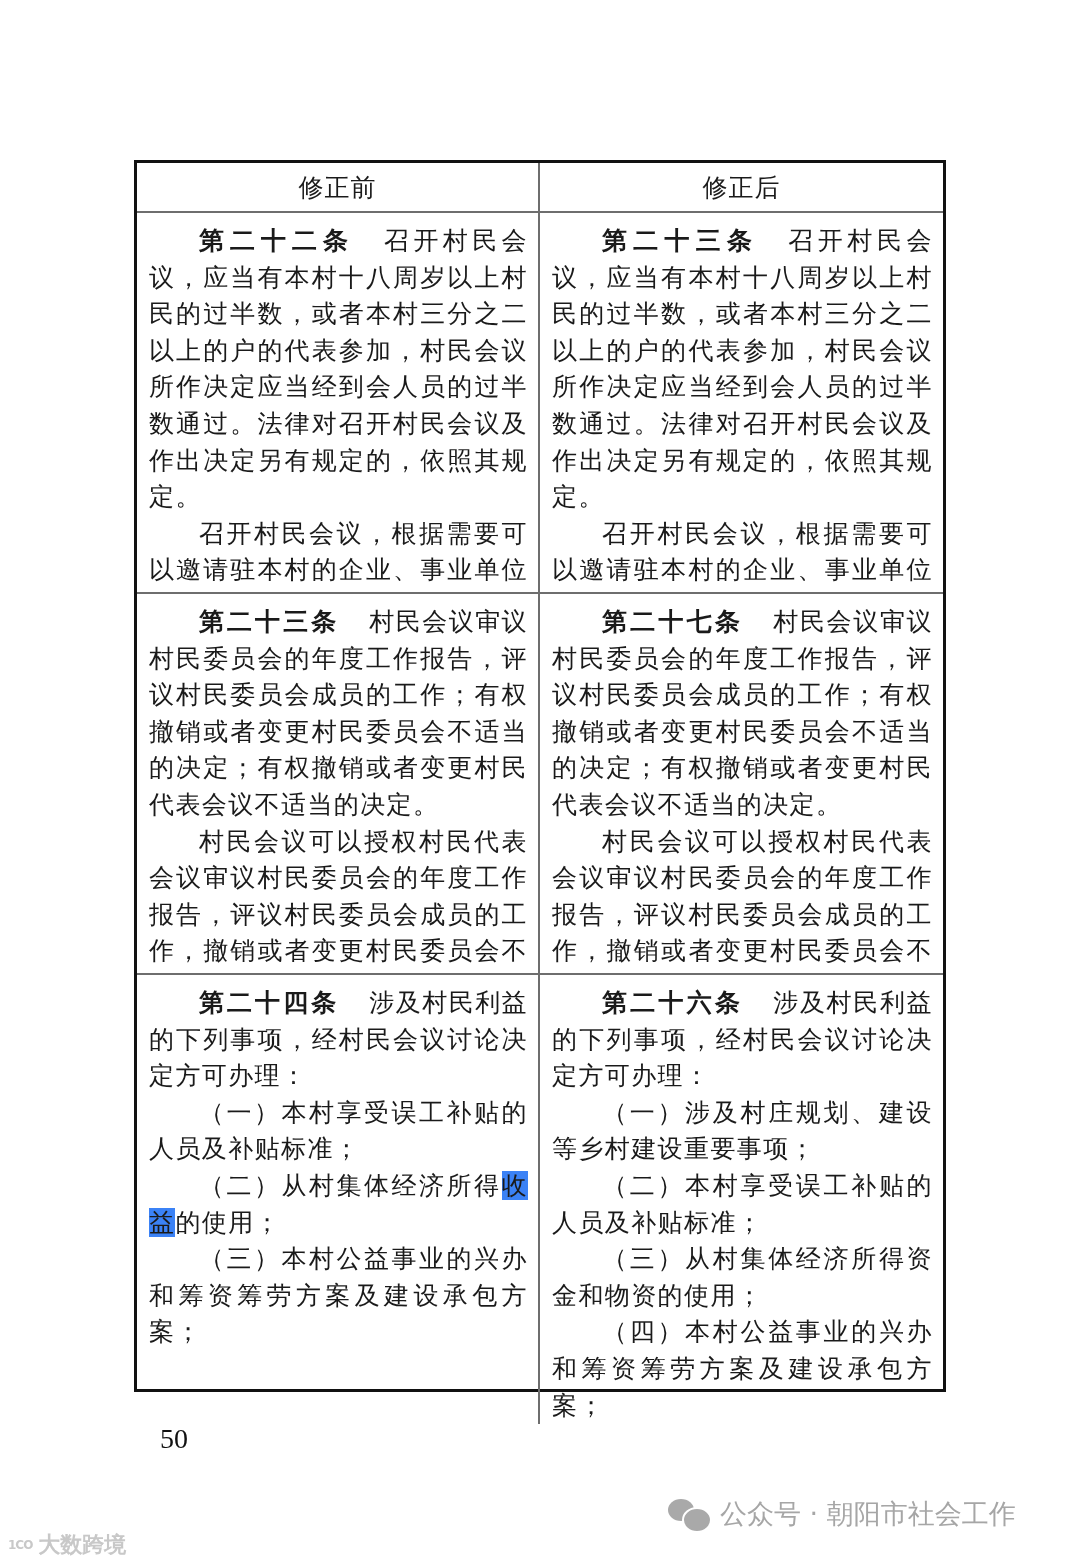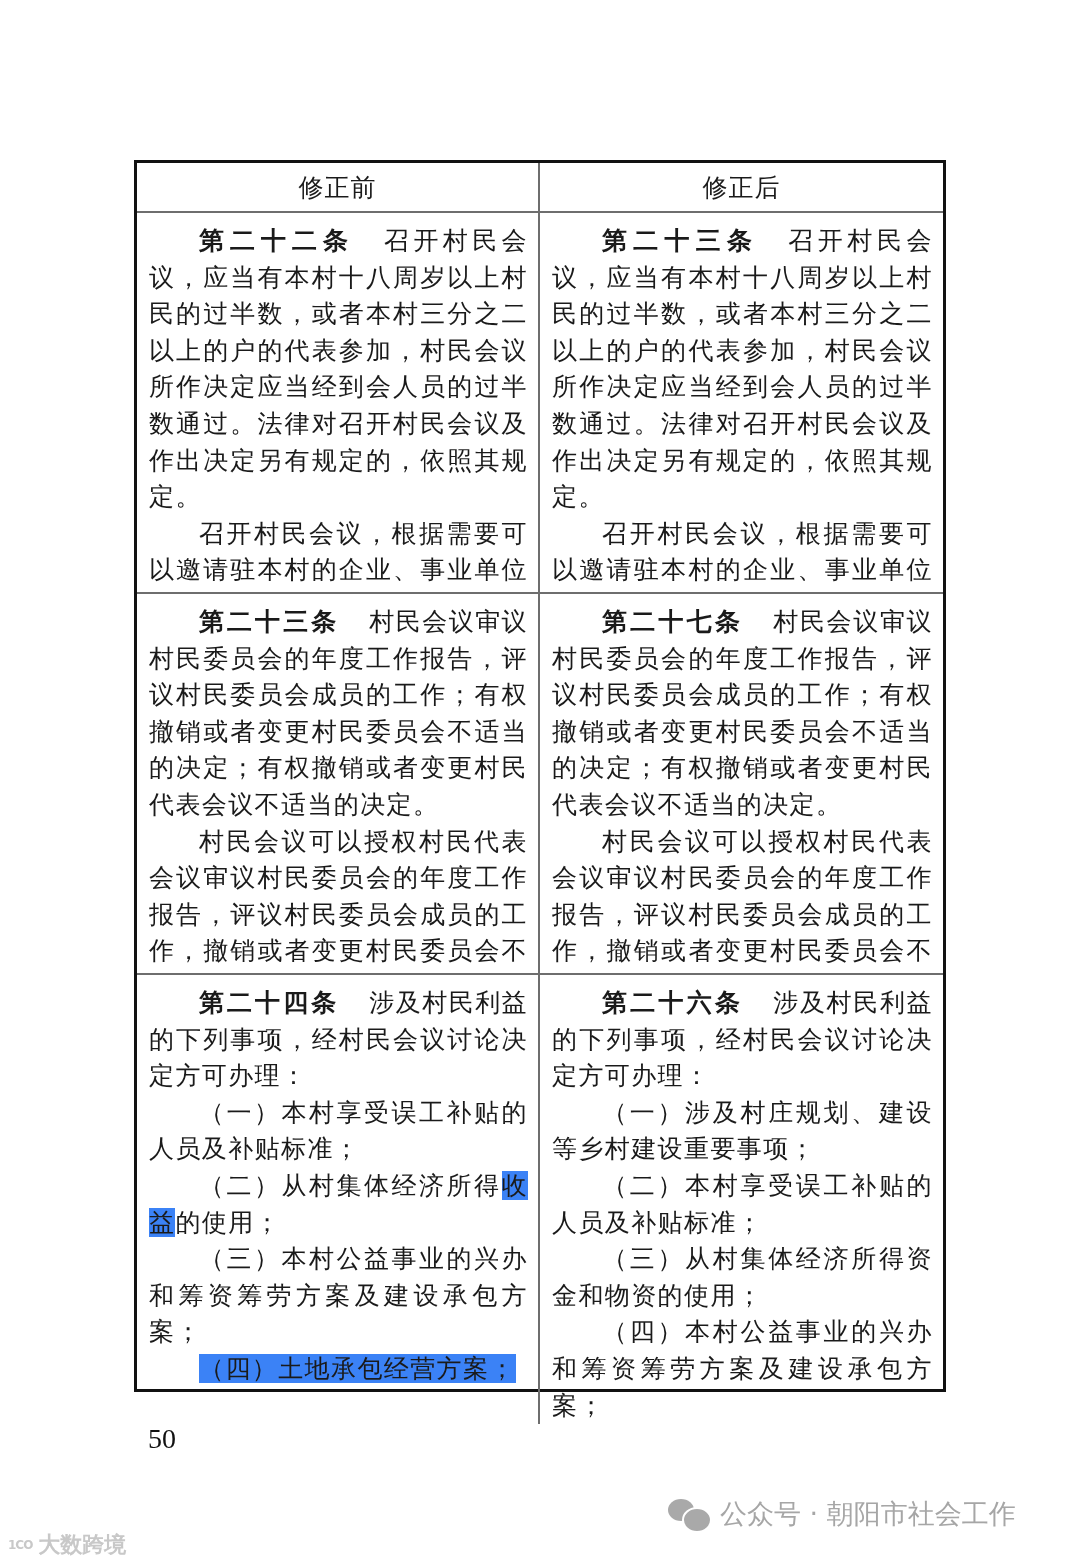--- a/index.html
+++ b/index.html
@@ -76,21 +76,21 @@
     }
     .bold {
       font-weight: normal;
       font-family: "DejaVu Sans", "Liberation Sans", sans-serif;
     }
     .hl {
       background: #3b82f6;
     }
     .page-number {
       position: absolute;
-      left: 148px;
+      left: 160px;
       top: 1423px;
       font-family: "Liberation Serif", "DejaVu Serif", serif;
       font-size: 28px;
       color: #111111;
     }
     .wm-left {
       position: absolute;
       left: 8px;
       top: 1530px;
       display: flex;
@@ -163,21 +163,20 @@
         <p class="para">村民会议可以授权村民代表会议审议村民委员会的年度工作报告，评议村民委员会成员的工作，撤销或者变更村民委员会不适当的决定。</p>
       </div>
     </div>
 
     <div class="row r3">
       <div class="cell left">
         <p class="para"><span class="art-no">第二十四条</span><span>涉及村民利益的下列事项，经村民会议讨论决定方可办理：</span></p>
         <p class="para">（一）本村享受误工补贴的人员及补贴标准；</p>
         <p class="para"><span>（二）从村集体经济所得</span><span class="hl">收益</span><span>的使用；</span></p>
         <p class="para">（三）本村公益事业的兴办和筹资筹劳方案及建设承包方案；</p>
-        <p class="para"><span class="hl">（四）土地承包经营方案；</span></p>
       </div>
       <div class="cell right">
         <p class="para"><span class="art-no">第二十六条</span><span>涉及村民利益的下列事项，经村民会议讨论决定方可办理：</span></p>
         <p class="para bold">（一）涉及村庄规划、建设等乡村建设重要事项；</p>
         <p class="para">（二）本村享受误工补贴的人员及补贴标准；</p>
         <p class="para"><span>（三）从村集体经济所得</span><span class="bold">资金和物资</span><span>的使用；</span></p>
         <p class="para">（四）本村公益事业的兴办和筹资筹劳方案及建设承包方案；</p>
       </div>
     </div>
 

